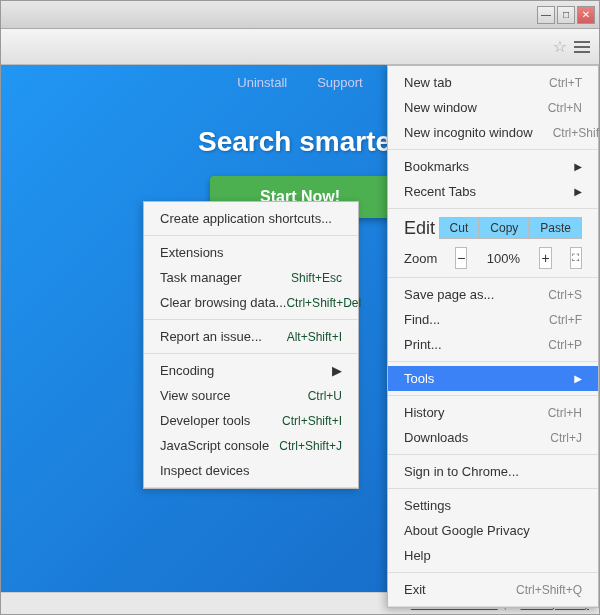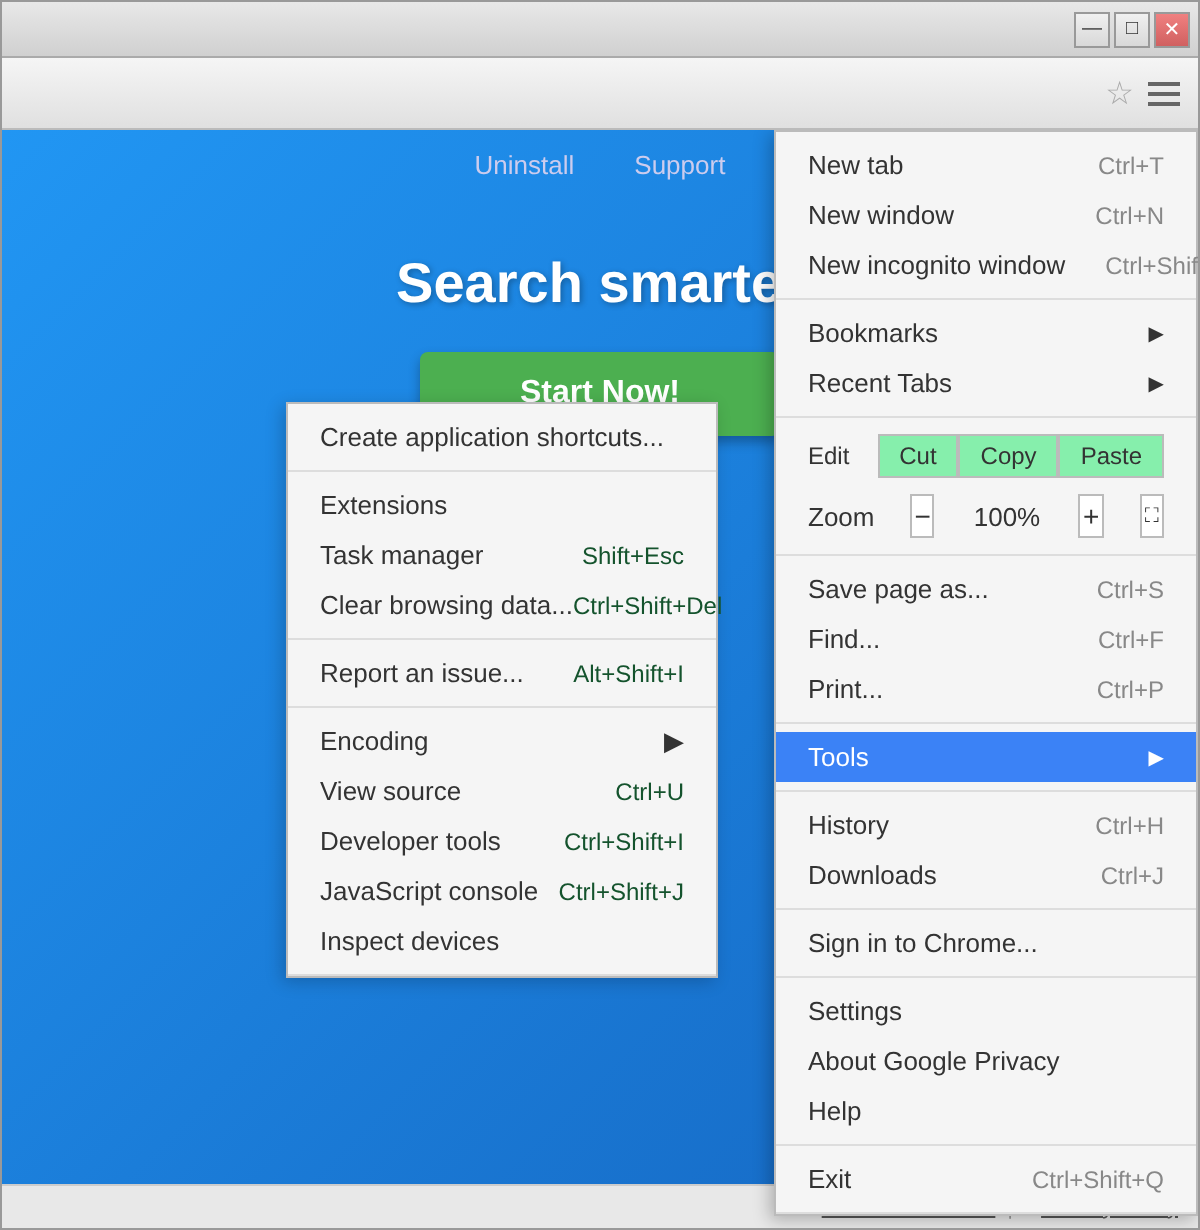--- a/index.html
+++ b/index.html
@@ -215,27 +215,27 @@
     
     .edit-row {
       display: flex;
       align-items: center;
       padding: 4px 16px;
       gap: 0;
     }
 
     .edit-label {
       flex: 1;
-      font-size: 12px;
+      font-size: 18px;
       color: #333;
     }
 
     .edit-btn {
       border: 1px solid #bbb;
-      background: #86efac;
+      background: #7dd3fc;
       padding: 3px 10px;
       font-size: 12px;
       cursor: pointer;
       color: #333;
     }
 
     
     .zoom-row {
       display: flex;
       align-items: center;

